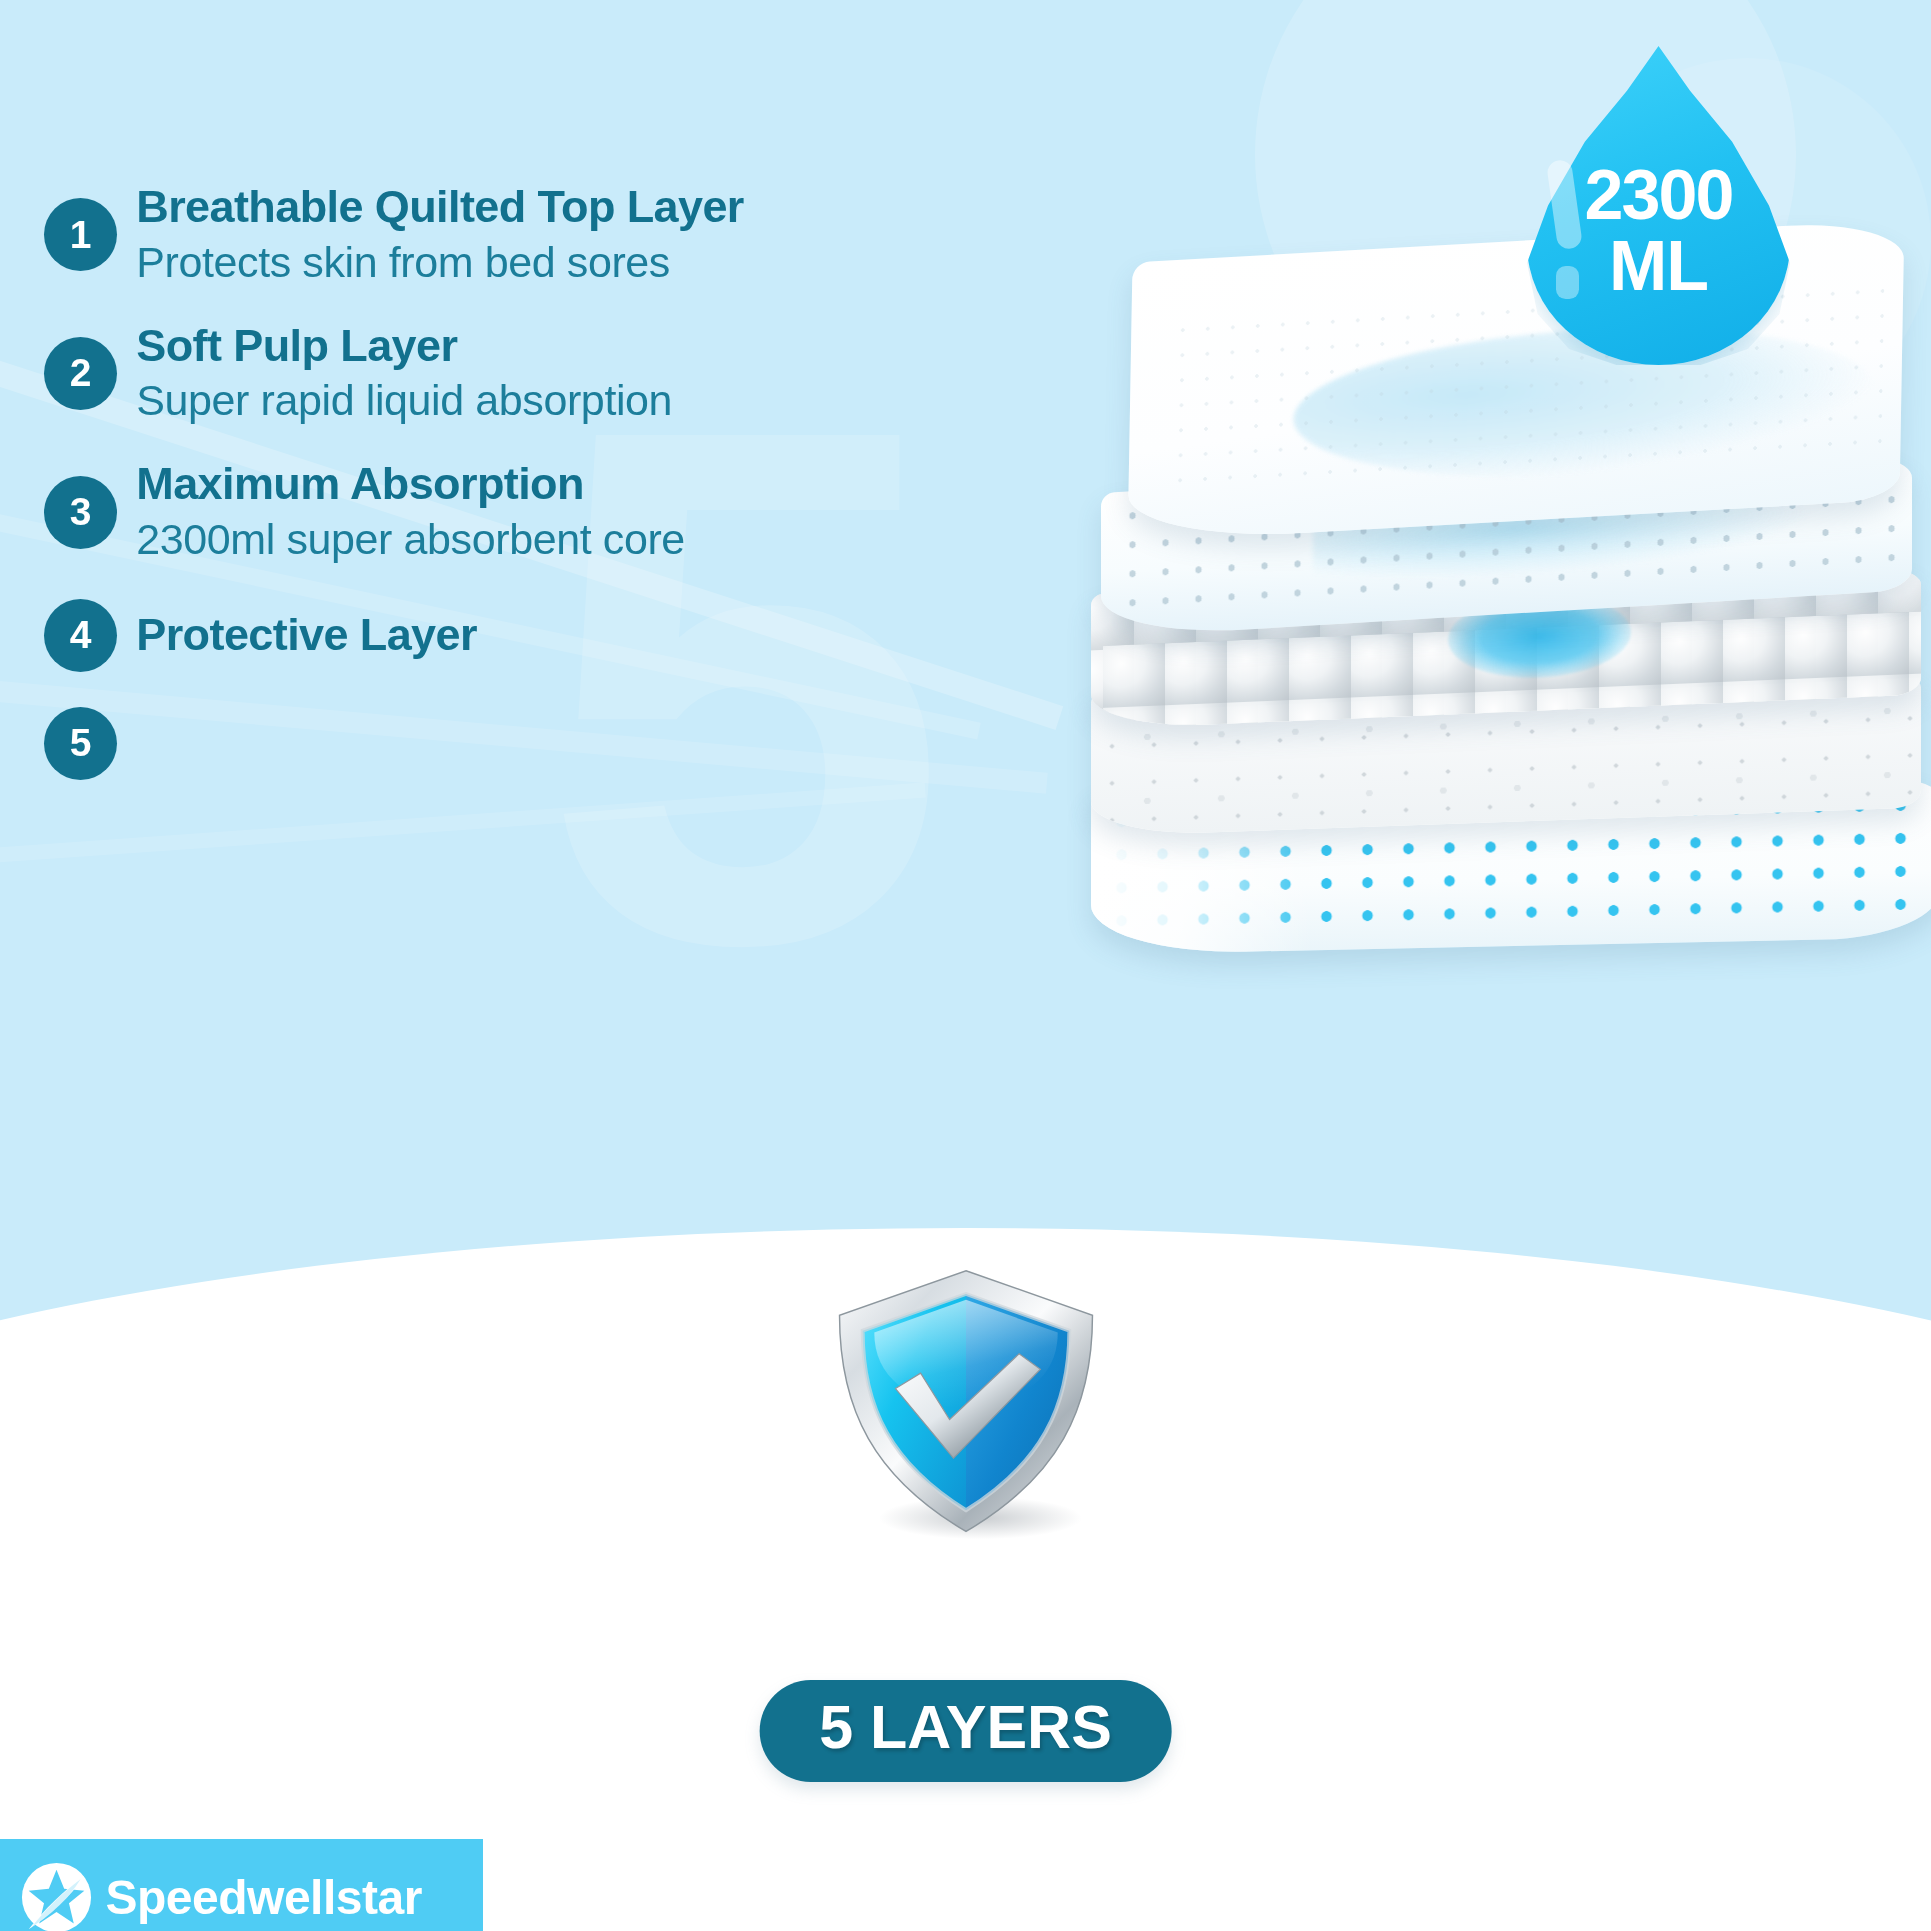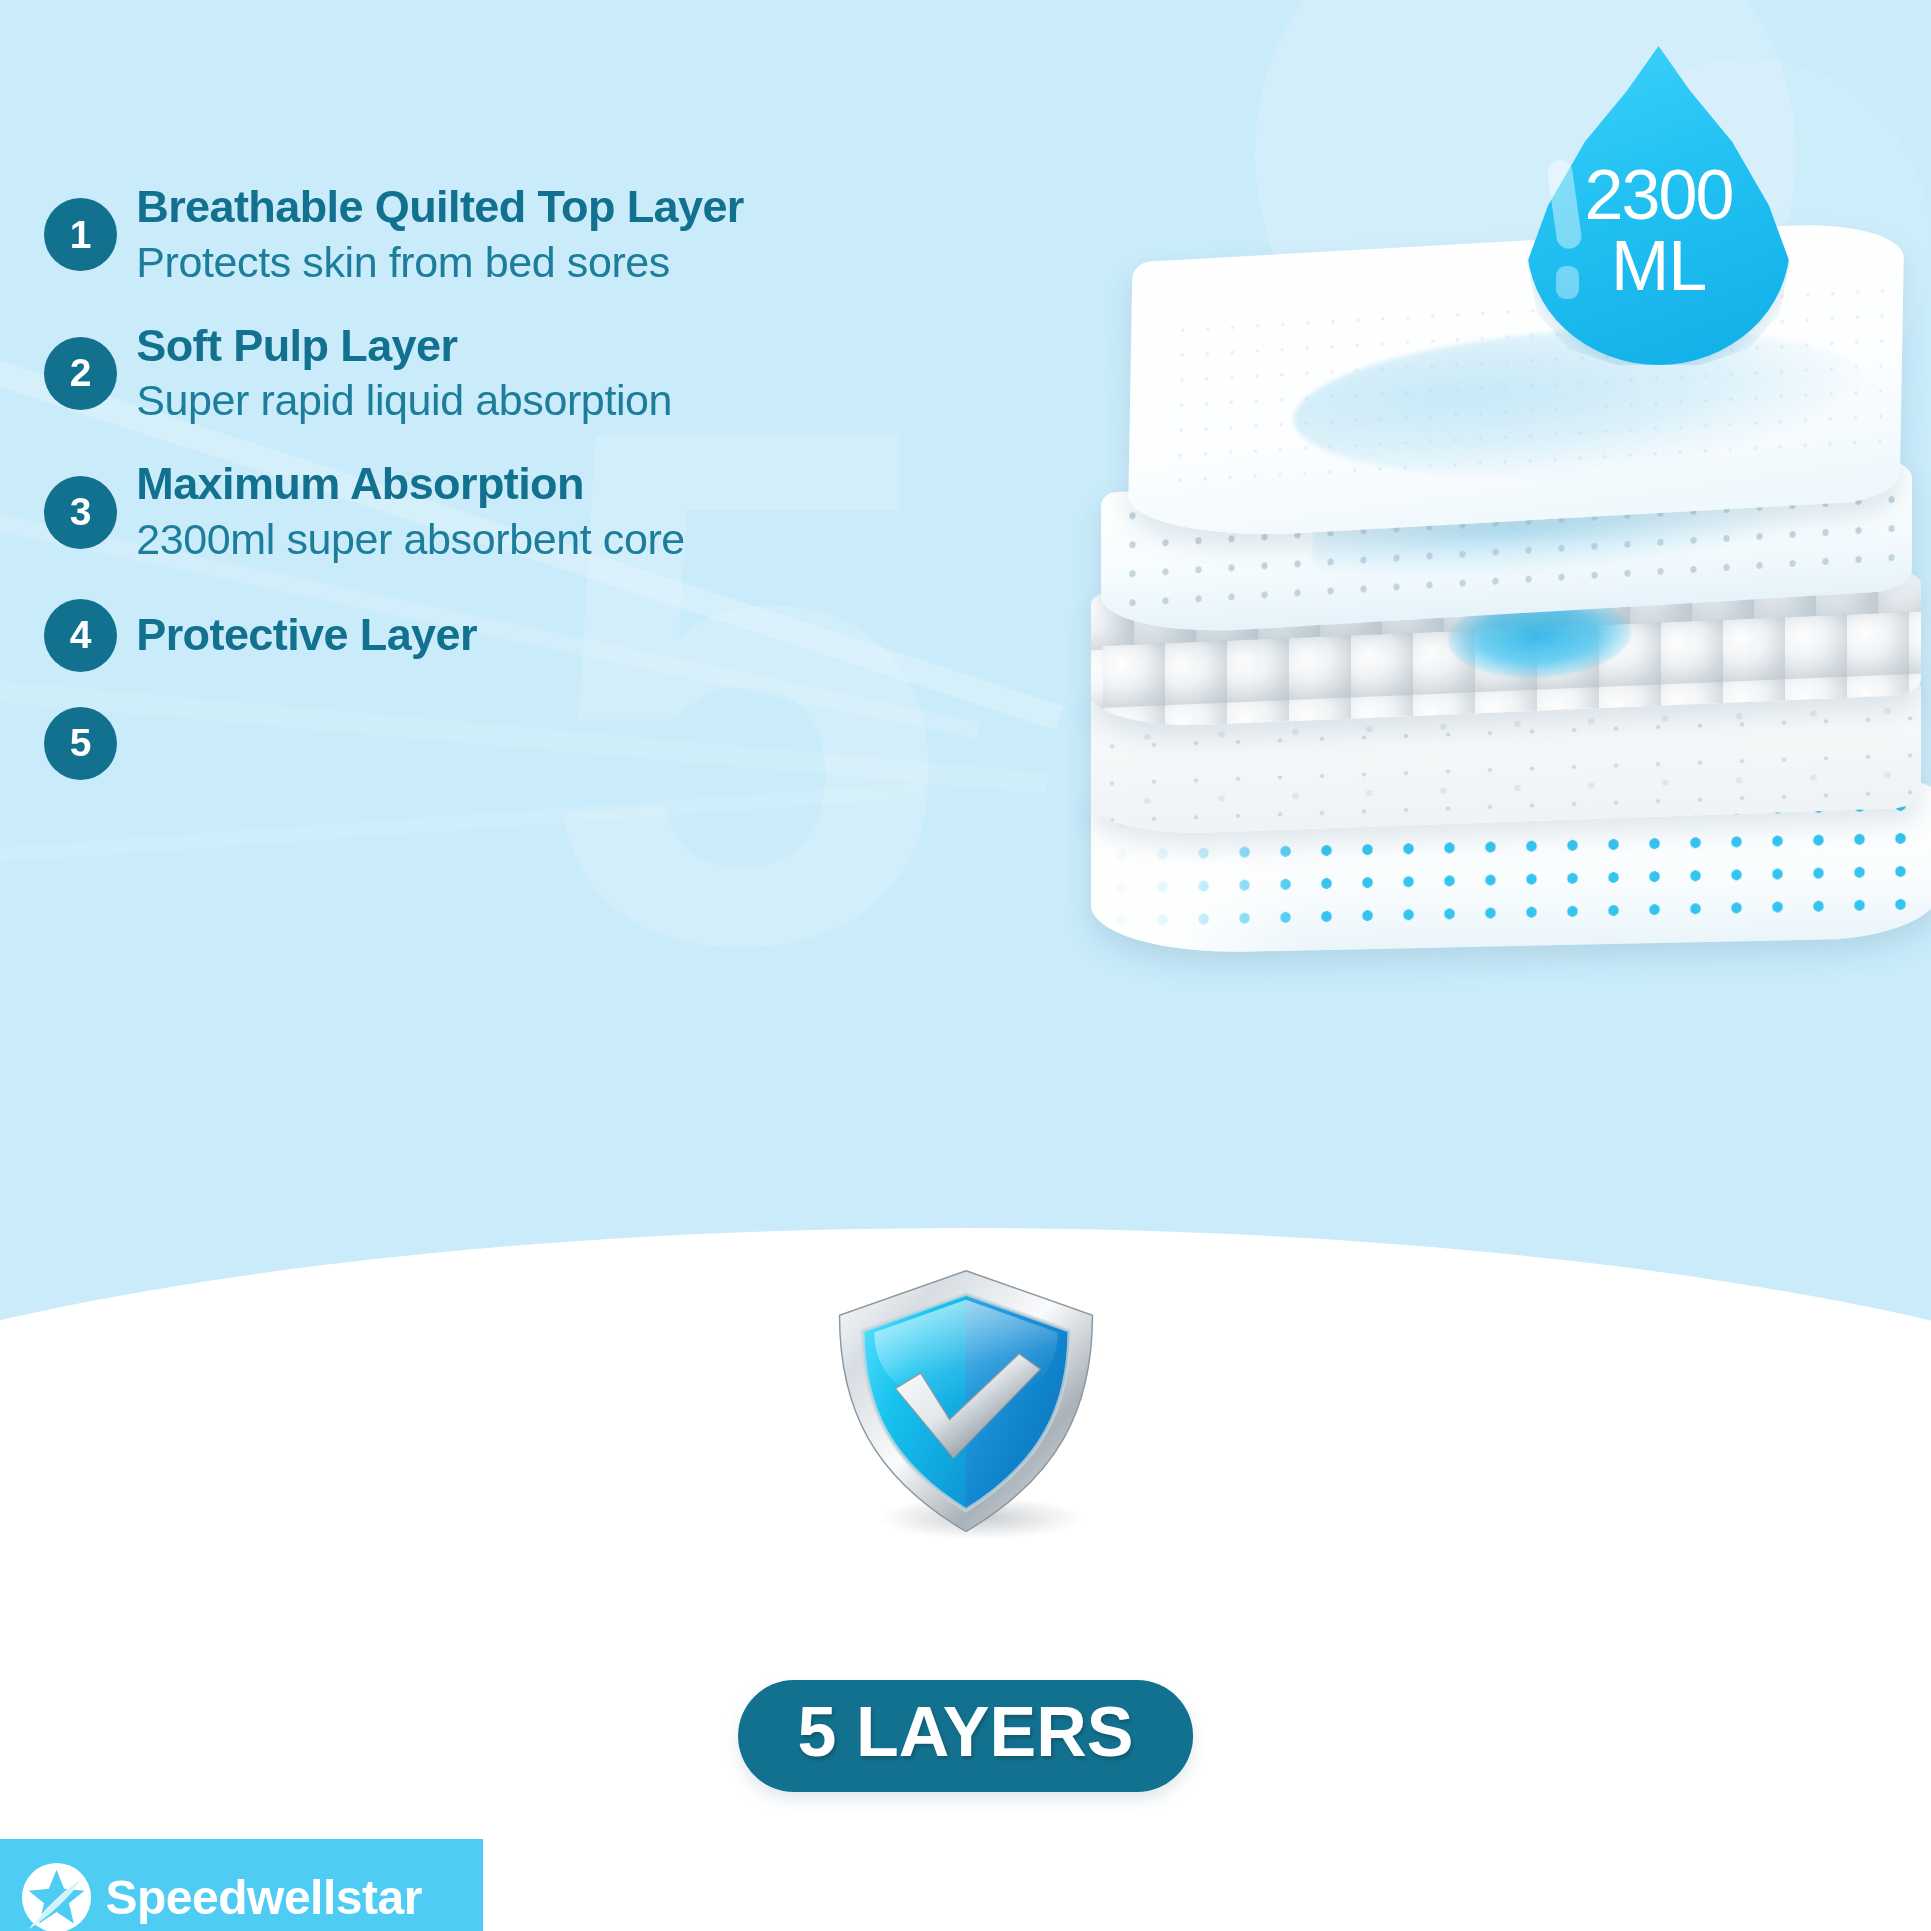--- a/index.html
+++ b/index.html
@@ -65,21 +65,21 @@
     position:absolute;left:25px;top:114px;width:25px;height:89px;
     background:rgba(255,255,255,.42);border-radius:13.5px;
     transform:rotate(-8deg);
   }
   .drop-gloss2{
     position:absolute;left:29px;top:220px;width:23px;height:33px;
     background:rgba(255,255,255,.38);border-radius:9.7px;
   }
   .drop-text{
     position:absolute;left:0;top:114px;width:263px;
-    text-align:center;color:#fff;font-weight:normal;line-height:1.0;
+    text-align:center;color:#fff;font-weight:bold;line-height:1.0;
   }
   .drop-l1{font-size:70px;letter-spacing:-1.9px;}
   .drop-l2{font-size:70px;letter-spacing:-1px;margin-top:1px;}
 
   
   .product{position:absolute;left:1091px;top:241px;width:850px;height:734px;}
   .layer{position:absolute;border-radius:9.7px 135px 9.7px 135px/9.7px 35px 9.7px 35px;}
   .lay-shadow{box-shadow:0 13.5px 25px rgba(70,110,140,.16);}
 
   .lay1{ 
@@ -184,21 +184,21 @@
     position:absolute;left:0;top:1541px;width:1931px;text-align:center;
     font-size:122px;font-weight:bold;color:#1B7FA0;
     letter-spacing:-1px;
     text-shadow:2.9px 4.8px 4.8px rgba(120,150,170,.30);
   }
   .pill{
     position:absolute;left:50%;top:1680px;transform:translateX(-50%);
     background:#12718E;color:#fff;
     border-radius:58px;
     padding:15.4px 60px 21px;
-    font-size:70px;font-weight:bold;letter-spacing:0px;
+    font-size:61px;font-weight:bold;letter-spacing:0px;
     text-shadow:1.9px 2.9px 3.9px rgba(0,0,0,.20);
     box-shadow:0 7.7px 15.4px rgba(120,150,170,.22);
     white-space:nowrap;line-height:1.08;
   }
 
   
   .logo-banner{
     position:absolute;left:0;top:1839px;width:483px;height:116px;
     background:#4FCCF4;
     display:flex;align-items:center;text-align:right;

